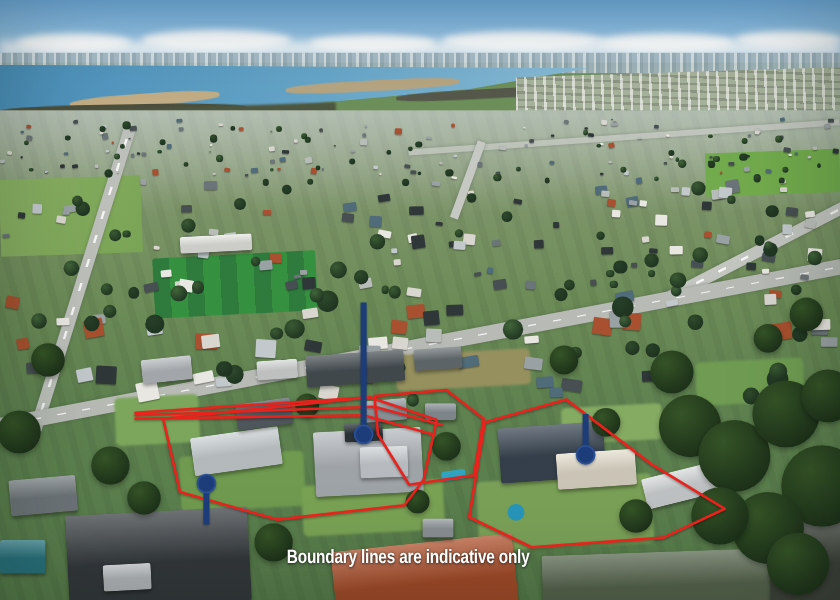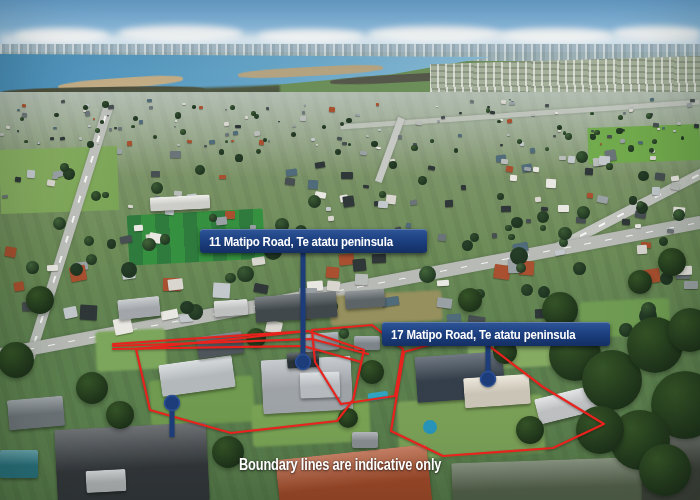--- a/index.html
+++ b/index.html
@@ -533,21 +533,15 @@
       <line x1="488" y1="345" x2="488" y2="377"></line>
       <line x1="172" y1="437" x2="172" y2="405"></line>
     </g>
     <g fill="#1c3d7a" stroke="#2c5096" stroke-width="1.5">
       <circle cx="303" cy="362" r="7.5"></circle>
       <circle cx="488" cy="379" r="7.5"></circle>
       <circle cx="172" cy="403" r="7.5"></circle>
     </g>
   </svg>
 
-  <div class="plabel" style="left:200px;top:229px;">
-    <span>11 Matipo Road, Te atatu peninsula</span>
-  </div>
-  <div class="plabel" style="left:382px;top:322px;">
-    <span>17 Matipo Road, Te atatu peninsula</span>
-  </div>
 
   <div class="disclaimer">Boundary lines are indicative only</div>
 </div>
 
 </body></html>

